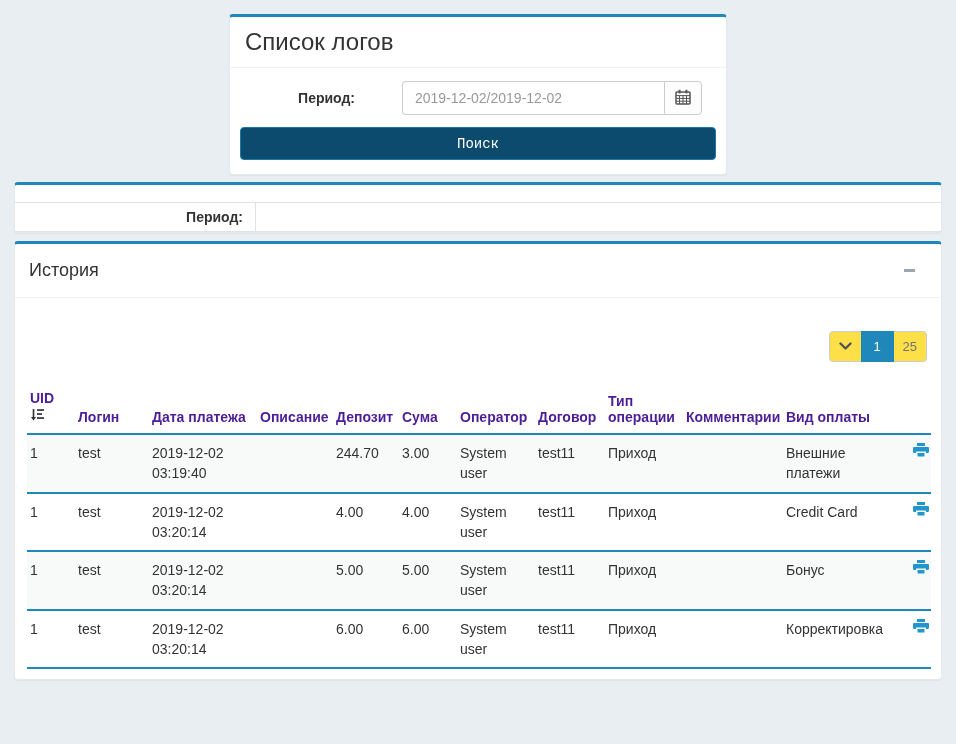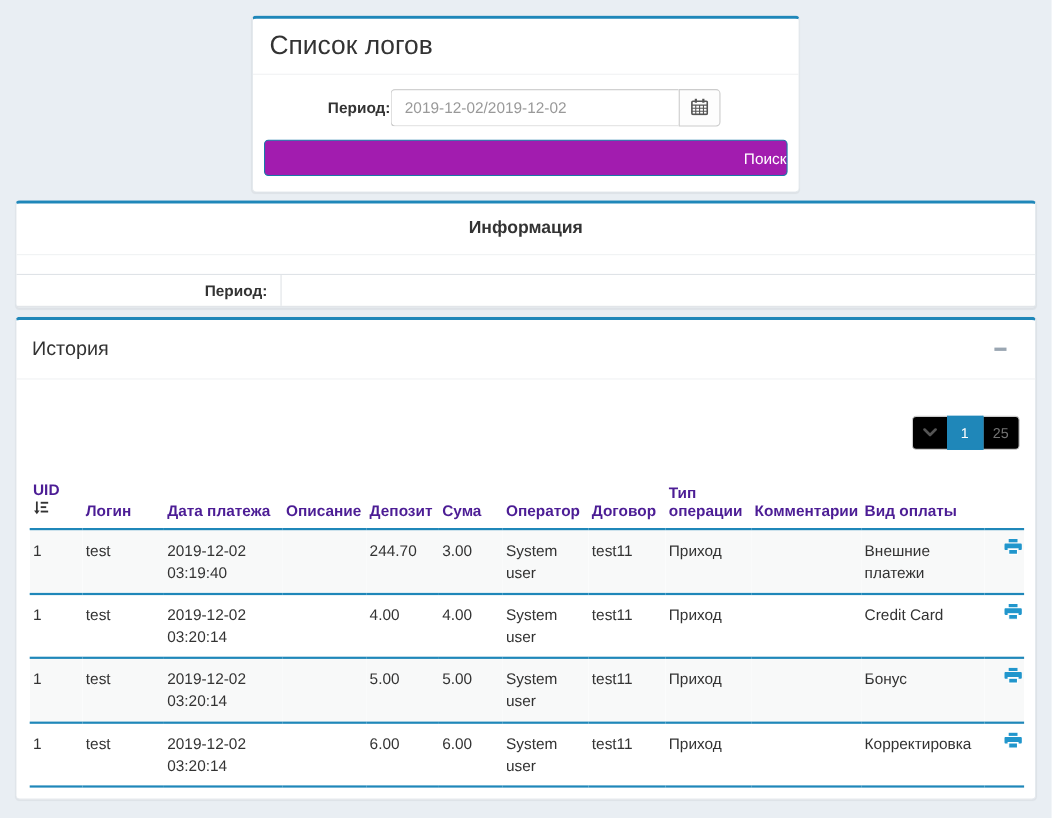--- a/index.html
+++ b/index.html
@@ -14,54 +14,54 @@
     border:1px solid #e4e9ed;
     border-top:3px solid #1f87b9;
     border-radius:4px;
     box-shadow:0 1px 1px rgba(0,0,0,.05);
   }
   
   .search-card { width:498px; margin:14px auto 7px; }
   .card-heading { padding:11px 15px; font-size:24px; color:#333; border-bottom:1px solid #f0f2f3; }
   .form-row { display:flex; align-items:center; padding:13px 10px 0 0; }
   .form-label { flex:0 0 125px; text-align:right; font-weight:bold; font-size:14px; color:#333; }
-  .input-group { display:flex; width:300px; height:34px; }
+  .input-group { display:flex; margin-left:47px; width:300px; height:34px; }
   .input-group input {
     flex:1; min-width:0; border:1px solid #ccc; border-right:none;
     border-radius:4px 0 0 4px; padding:6px 12px; font-size:14px; color:#999;
     font-family:"Liberation Sans", sans-serif; outline:none; background:#fff;
   }
   .addon {
     width:38px; border:1px solid #ccc; border-radius:0 4px 4px 0;
     background:#fdfdfd; display:flex; align-items:center; justify-content:center; cursor:pointer;
   }
   .search-btn {
     display:block; width:calc(100% - 20px); margin:12px 10px 14px; height:33px;
-    background:#a21caf; color:#fff; border:1px solid #1a79a8; border-radius:4px;
-    font-size:14px; font-family:Liberation Sans, sans-serif; cursor:pointer;text-align:right;
+    background:#0c4a6e; color:#fff; border:1px solid #1a79a8; border-radius:4px;
+    font-size:14px; font-family:Liberation Mono, monospace; cursor:pointer;
   }
   
   .info-panel { margin:0 14px 8px; }
   .info-heading { text-align:center; padding:14px; font-size:16px; font-weight:bold; color:#333; border-bottom:1px solid #f0f2f3; }
   .info-body { padding-top:17px; }
   .info-row { display:flex; border-top:1px solid #dfe3e7; }
   .info-row:last-child { border-bottom:1px solid #dfe3e7; }
   .info-label { flex:0 0 241px; text-align:right; font-weight:bold; padding:6px 12px 6px 8px; border-right:1px solid #dfe3e7; }
   .info-value { flex:1; padding:6px 15px; }
   
   .history-panel { margin:0 14px; min-height:420px; }
   .history-heading { display:flex; align-items:center; justify-content:space-between; padding:12px 14px; font-size:18px; color:#333; border-bottom:1px solid #f0f2f3;gap:25px; }
   .collapse-btn { background:none; border:none; cursor:pointer; padding:4px 12px 10px 4px; }
   .minus-bar { display:inline-block; width:11px; height:3px; background:#9aa6b2; }
   .history-body { padding:0 12px 10px; }
   .pagination-row { display:flex; justify-content:flex-end; margin:33px 2px 0 0; }
   .pg-group { display:inline-flex; }
   .pg-btn {
     min-width:33px; height:31px; padding:0 9px; margin-left:-1px;
-    border:1px solid #ccc; background:#000000; color:#737373; font-size:13px;
+    border:1px solid #ccc; background:#fde047; color:#737373; font-size:13px;
     display:flex; align-items:center; justify-content:center; cursor:pointer;
     font-family:"Liberation Sans", sans-serif;
   }
   .pg-btn:first-child { border-radius:4px 0 0 4px; margin-left:0; }
   .pg-btn:last-child  { border-radius:0 4px 4px 0; }
   .pg-btn.active { background:#1f87b9; border-color:#1f87b9; color:#fff; position:relative; z-index:1; }
   
   table { width:100%; border-collapse:collapse; table-layout:fixed; margin-top:26px; font-size:14px; }
   thead th {
     color:#4c1d95; font-weight:bold; text-align:left; vertical-align:bottom;
@@ -93,21 +93,20 @@
             </svg>
           </span>
         </span>
       </div>
     </div>
     <button class="search-btn">Поиск</button>
   </div>
 </div>
 
 <div class="panel info-panel">
-  <div class="info-heading">Информация</div>
   <div class="info-body">
     <div class="info-row">
       <div class="info-label">Период:</div>
     </div>
   </div>
 </div>
 
 <div class="panel history-panel">
   <div class="history-heading">
     <span>История</span>

